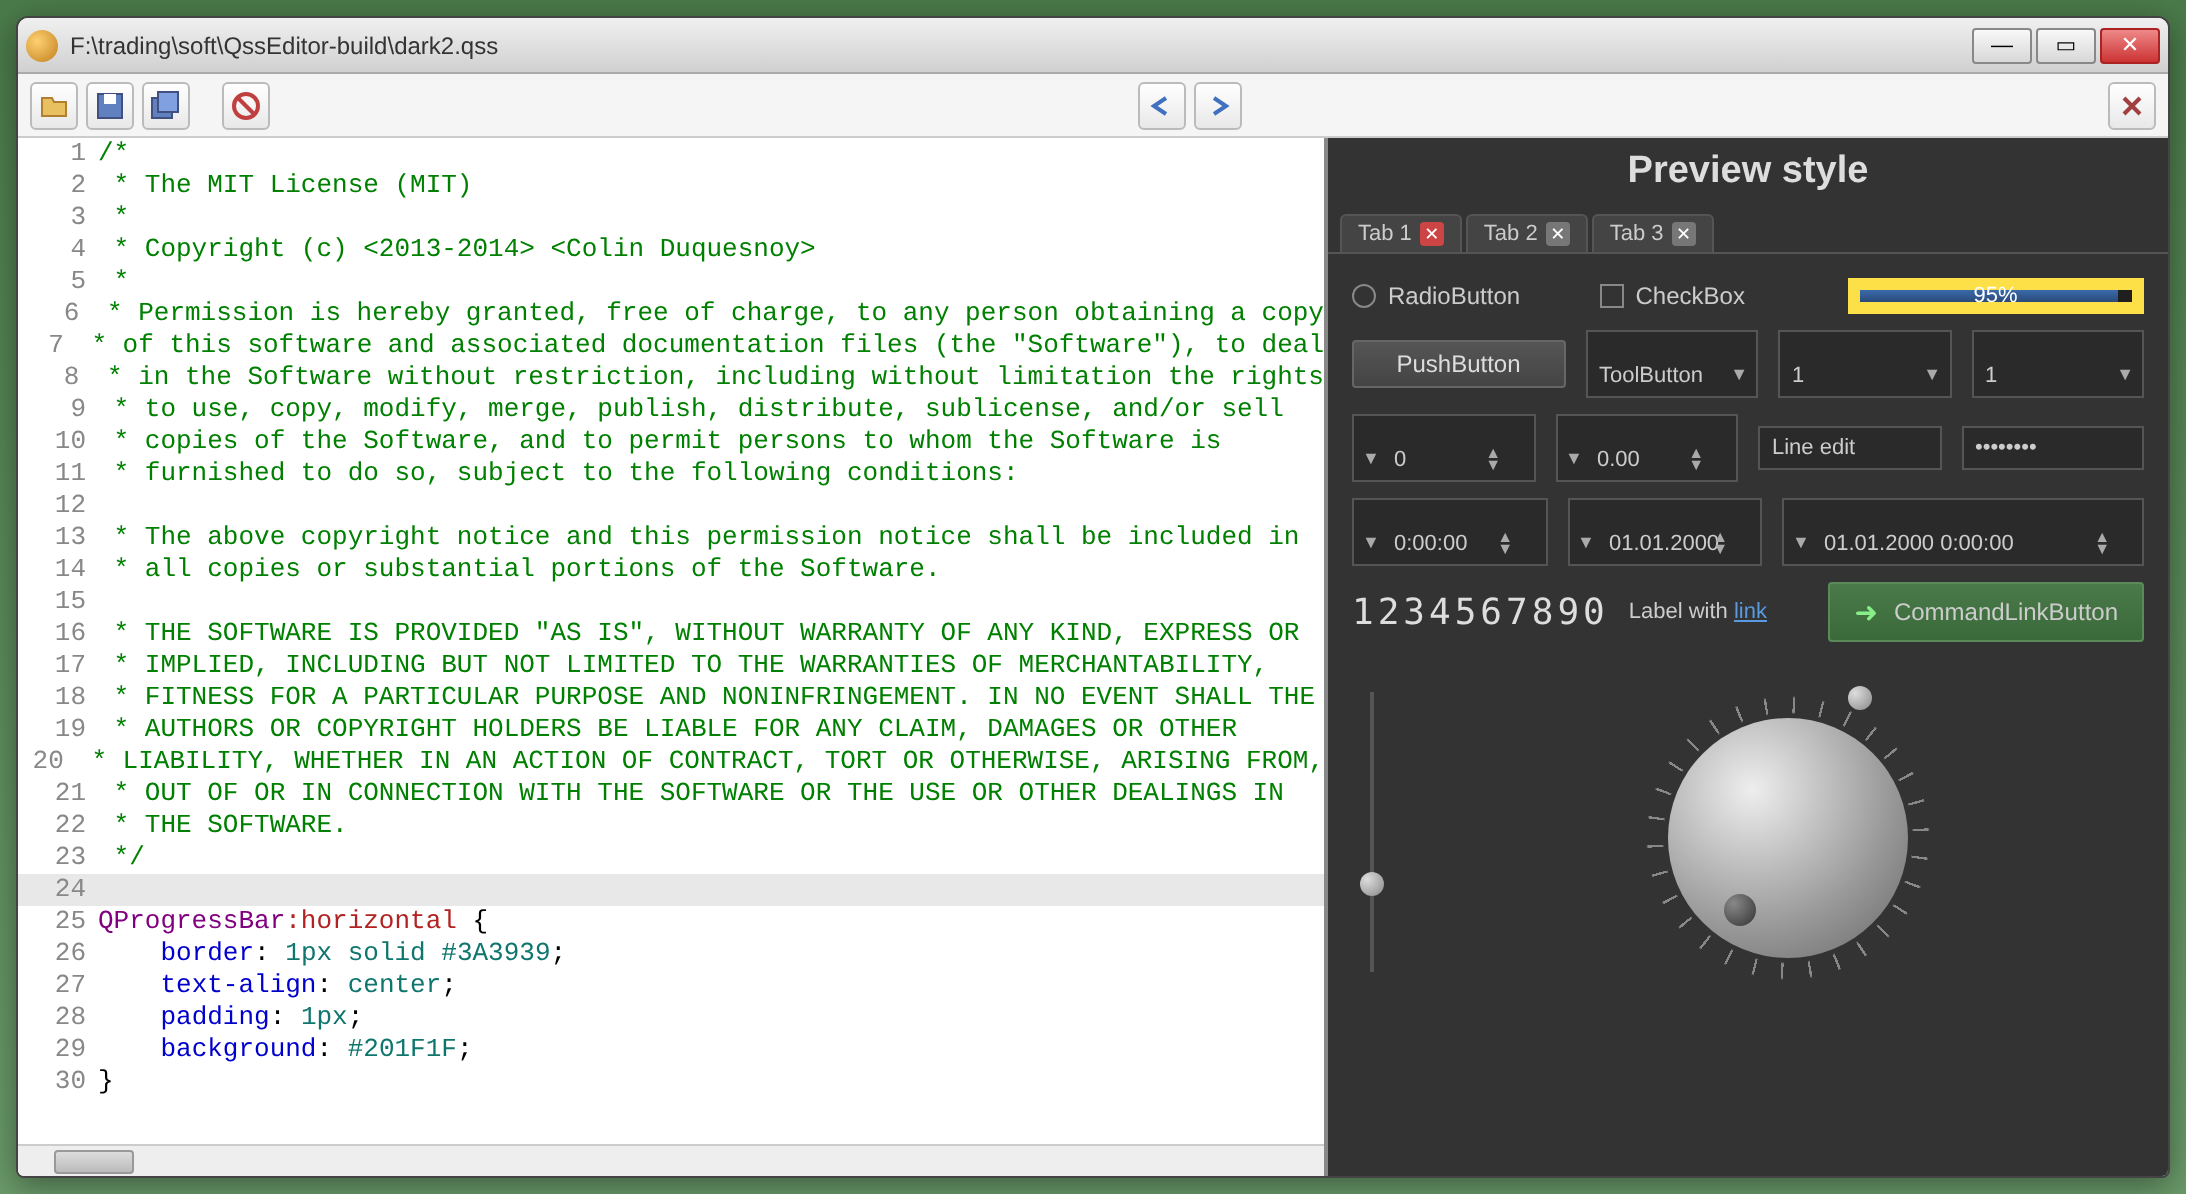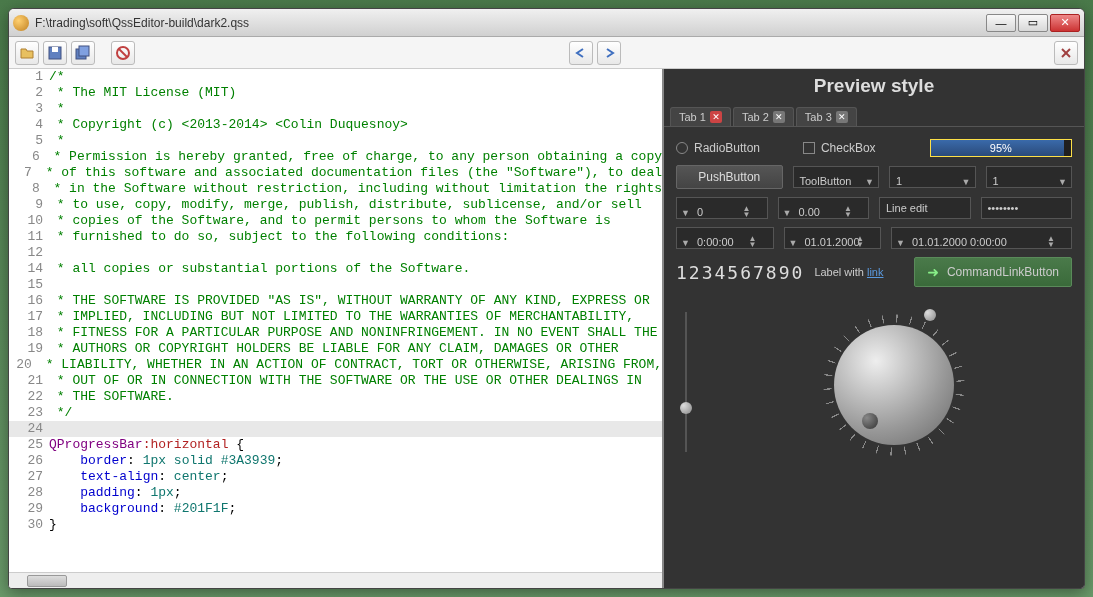--- a/index.html
+++ b/index.html
@@ -37,25 +37,25 @@
 .preview-header { text-align: center; padding: 6px 0; font-size: 19px; font-weight: bold; color: #ddd; }
 .tabbar { display: flex; gap: 2px; padding: 4px 6px 0 6px; border-bottom: 1px solid #555; text-align: center; }
 .tab { background: #444; border: 1px solid #555; border-bottom: none; padding: 3px 8px; display: flex; align-items: center; gap: 4px; font-size: 11px; border-radius: 3px 3px 0 0; }
 .tab .close { width: 12px; height: 12px; background: #c44; color: #fff; font-size: 9px; display: flex; align-items: center; justify-content: center; border-radius: 2px; }
 .tab:not(:first-child) .close { background: #777; }
 .preview-body { flex: 1; padding: 12px; display: flex; flex-direction: column; gap: 8px; }
 .row { display: flex; gap: 10px; align-items: center; }
 .radio, .check { display: flex; align-items: center; gap: 6px; font-size: 12px; flex:1; }
 .radio-ind { width: 12px; height: 12px; border: 1px solid #888; border-radius: 50%; }
 .check-ind { width: 12px; height: 12px; border: 1px solid #888; }
-.progress { flex: 1.2; height: 18px; border: 1px solid #fde047; background: #201f1f; display: flex; align-items: center; justify-content: center; position: relative; }
+.progress { flex: 1.2; height: 18px; border: 6px solid #fde047; background: #201f1f; display: flex; align-items: center; justify-content: center; position: relative; }
 .progress .fill { position: absolute; left: 0; top: 0; bottom: 0; width: 95%; background: linear-gradient(#3a6aaa,#2a4a7a); }
 .progress .txt { position: relative; z-index: 1; color: #fff; font-size: 11px; }
 .btn { background: linear-gradient(#555,#444); border: 1px solid #666; padding: 4px 16px; color: #ddd; font-size: 12px; text-align: center; border-radius: 2px; flex: 1; }
-.combo { background: #2a2a2a; border: 1px solid #555; height: 22px; display: flex; align-items: flex-end; padding: 0 6px; flex: 1; font-size: 11px; position: relative; }
+.combo { background: #2a2a2a; border: 1px solid #555; height: 22px; display: flex; align-items: flex-start; padding: 16px 6px; flex: 1; font-size: 11px; position: relative; }
 .combo .arrow { position: absolute; right: 4px; font-size: 9px; color: #aaa; }
 .spinbtns { position:absolute; right:16px; font-size:8px; color:#aaa; line-height:6px; }
 .lineedit { background: #2a2a2a; border: 1px solid #555; height: 22px; padding: 0 6px; flex: 1; font-size: 11px; display: flex; align-items: center; }
 .lcd { font-family: monospace; font-size: 18px; letter-spacing: 2px; color: #ddd; flex:1; }
 .label-link { flex:1; font-size: 11px; }
 .label-link a { color: #5a9ae0; }
 .cmdlink { background: linear-gradient(#4a7a4a,#3a6a3a); border: 1px solid #5a8a5a; padding: 6px 12px; display: flex; align-items: center; gap: 8px; flex: 1.2; border-radius: 2px; }
 .cmdlink .arr { color: #8e8; font-size: 14px; }
 .dial-area { display: flex; gap: 20px; align-items: center; margin-top: 10px; }
 .vslider { width: 20px; height: 140px; position: relative; }
@@ -138,20 +138,21 @@
             <div class="code-line"><span class="gutter">3</span><span class="code-text"><span class="tok-comment"> *</span></span></div>
             <div class="code-line"><span class="gutter">4</span><span class="code-text"><span class="tok-comment"> * Copyright (c) &lt;2013-2014&gt; &lt;Colin Duquesnoy&gt;</span></span></div>
             <div class="code-line"><span class="gutter">5</span><span class="code-text"><span class="tok-comment"> *</span></span></div>
             <div class="code-line"><span class="gutter">6</span><span class="code-text"><span class="tok-comment"> * Permission is hereby granted, free of charge, to any person obtaining a copy</span></span></div>
             <div class="code-line"><span class="gutter">7</span><span class="code-text"><span class="tok-comment"> * of this software and associated documentation files (the "Software"), to deal</span></span></div>
             <div class="code-line"><span class="gutter">8</span><span class="code-text"><span class="tok-comment"> * in the Software without restriction, including without limitation the rights</span></span></div>
             <div class="code-line"><span class="gutter">9</span><span class="code-text"><span class="tok-comment"> * to use, copy, modify, merge, publish, distribute, sublicense, and/or sell</span></span></div>
             <div class="code-line"><span class="gutter">10</span><span class="code-text"><span class="tok-comment"> * copies of the Software, and to permit persons to whom the Software is</span></span></div>
             <div class="code-line"><span class="gutter">11</span><span class="code-text"><span class="tok-comment"> * furnished to do so, subject to the following conditions:</span></span></div>
             <div class="code-line"><span class="gutter">12</span><span class="code-text"><span class="tok-comment"></span></span></div>
+            <div class="code-line"><span class="gutter">13</span><span class="code-text"><span class="tok-comment"> * The above copyright notice and this permission notice shall be included in</span></span></div>
             <div class="code-line"><span class="gutter">14</span><span class="code-text"><span class="tok-comment"> * all copies or substantial portions of the Software.</span></span></div>
             <div class="code-line"><span class="gutter">15</span><span class="code-text"><span class="tok-comment"></span></span></div>
             <div class="code-line"><span class="gutter">16</span><span class="code-text"><span class="tok-comment"> * THE SOFTWARE IS PROVIDED "AS IS", WITHOUT WARRANTY OF ANY KIND, EXPRESS OR</span></span></div>
             <div class="code-line"><span class="gutter">17</span><span class="code-text"><span class="tok-comment"> * IMPLIED, INCLUDING BUT NOT LIMITED TO THE WARRANTIES OF MERCHANTABILITY,</span></span></div>
             <div class="code-line"><span class="gutter">18</span><span class="code-text"><span class="tok-comment"> * FITNESS FOR A PARTICULAR PURPOSE AND NONINFRINGEMENT. IN NO EVENT SHALL THE</span></span></div>
             <div class="code-line"><span class="gutter">19</span><span class="code-text"><span class="tok-comment"> * AUTHORS OR COPYRIGHT HOLDERS BE LIABLE FOR ANY CLAIM, DAMAGES OR OTHER</span></span></div>
             <div class="code-line"><span class="gutter">20</span><span class="code-text"><span class="tok-comment"> * LIABILITY, WHETHER IN AN ACTION OF CONTRACT, TORT OR OTHERWISE, ARISING FROM,</span></span></div>
             <div class="code-line"><span class="gutter">21</span><span class="code-text"><span class="tok-comment"> * OUT OF OR IN CONNECTION WITH THE SOFTWARE OR THE USE OR OTHER DEALINGS IN</span></span></div>
             <div class="code-line"><span class="gutter">22</span><span class="code-text"><span class="tok-comment"> * THE SOFTWARE.</span></span></div>
             <div class="code-line"><span class="gutter">23</span><span class="code-text"><span class="tok-comment"> */</span></span></div>

